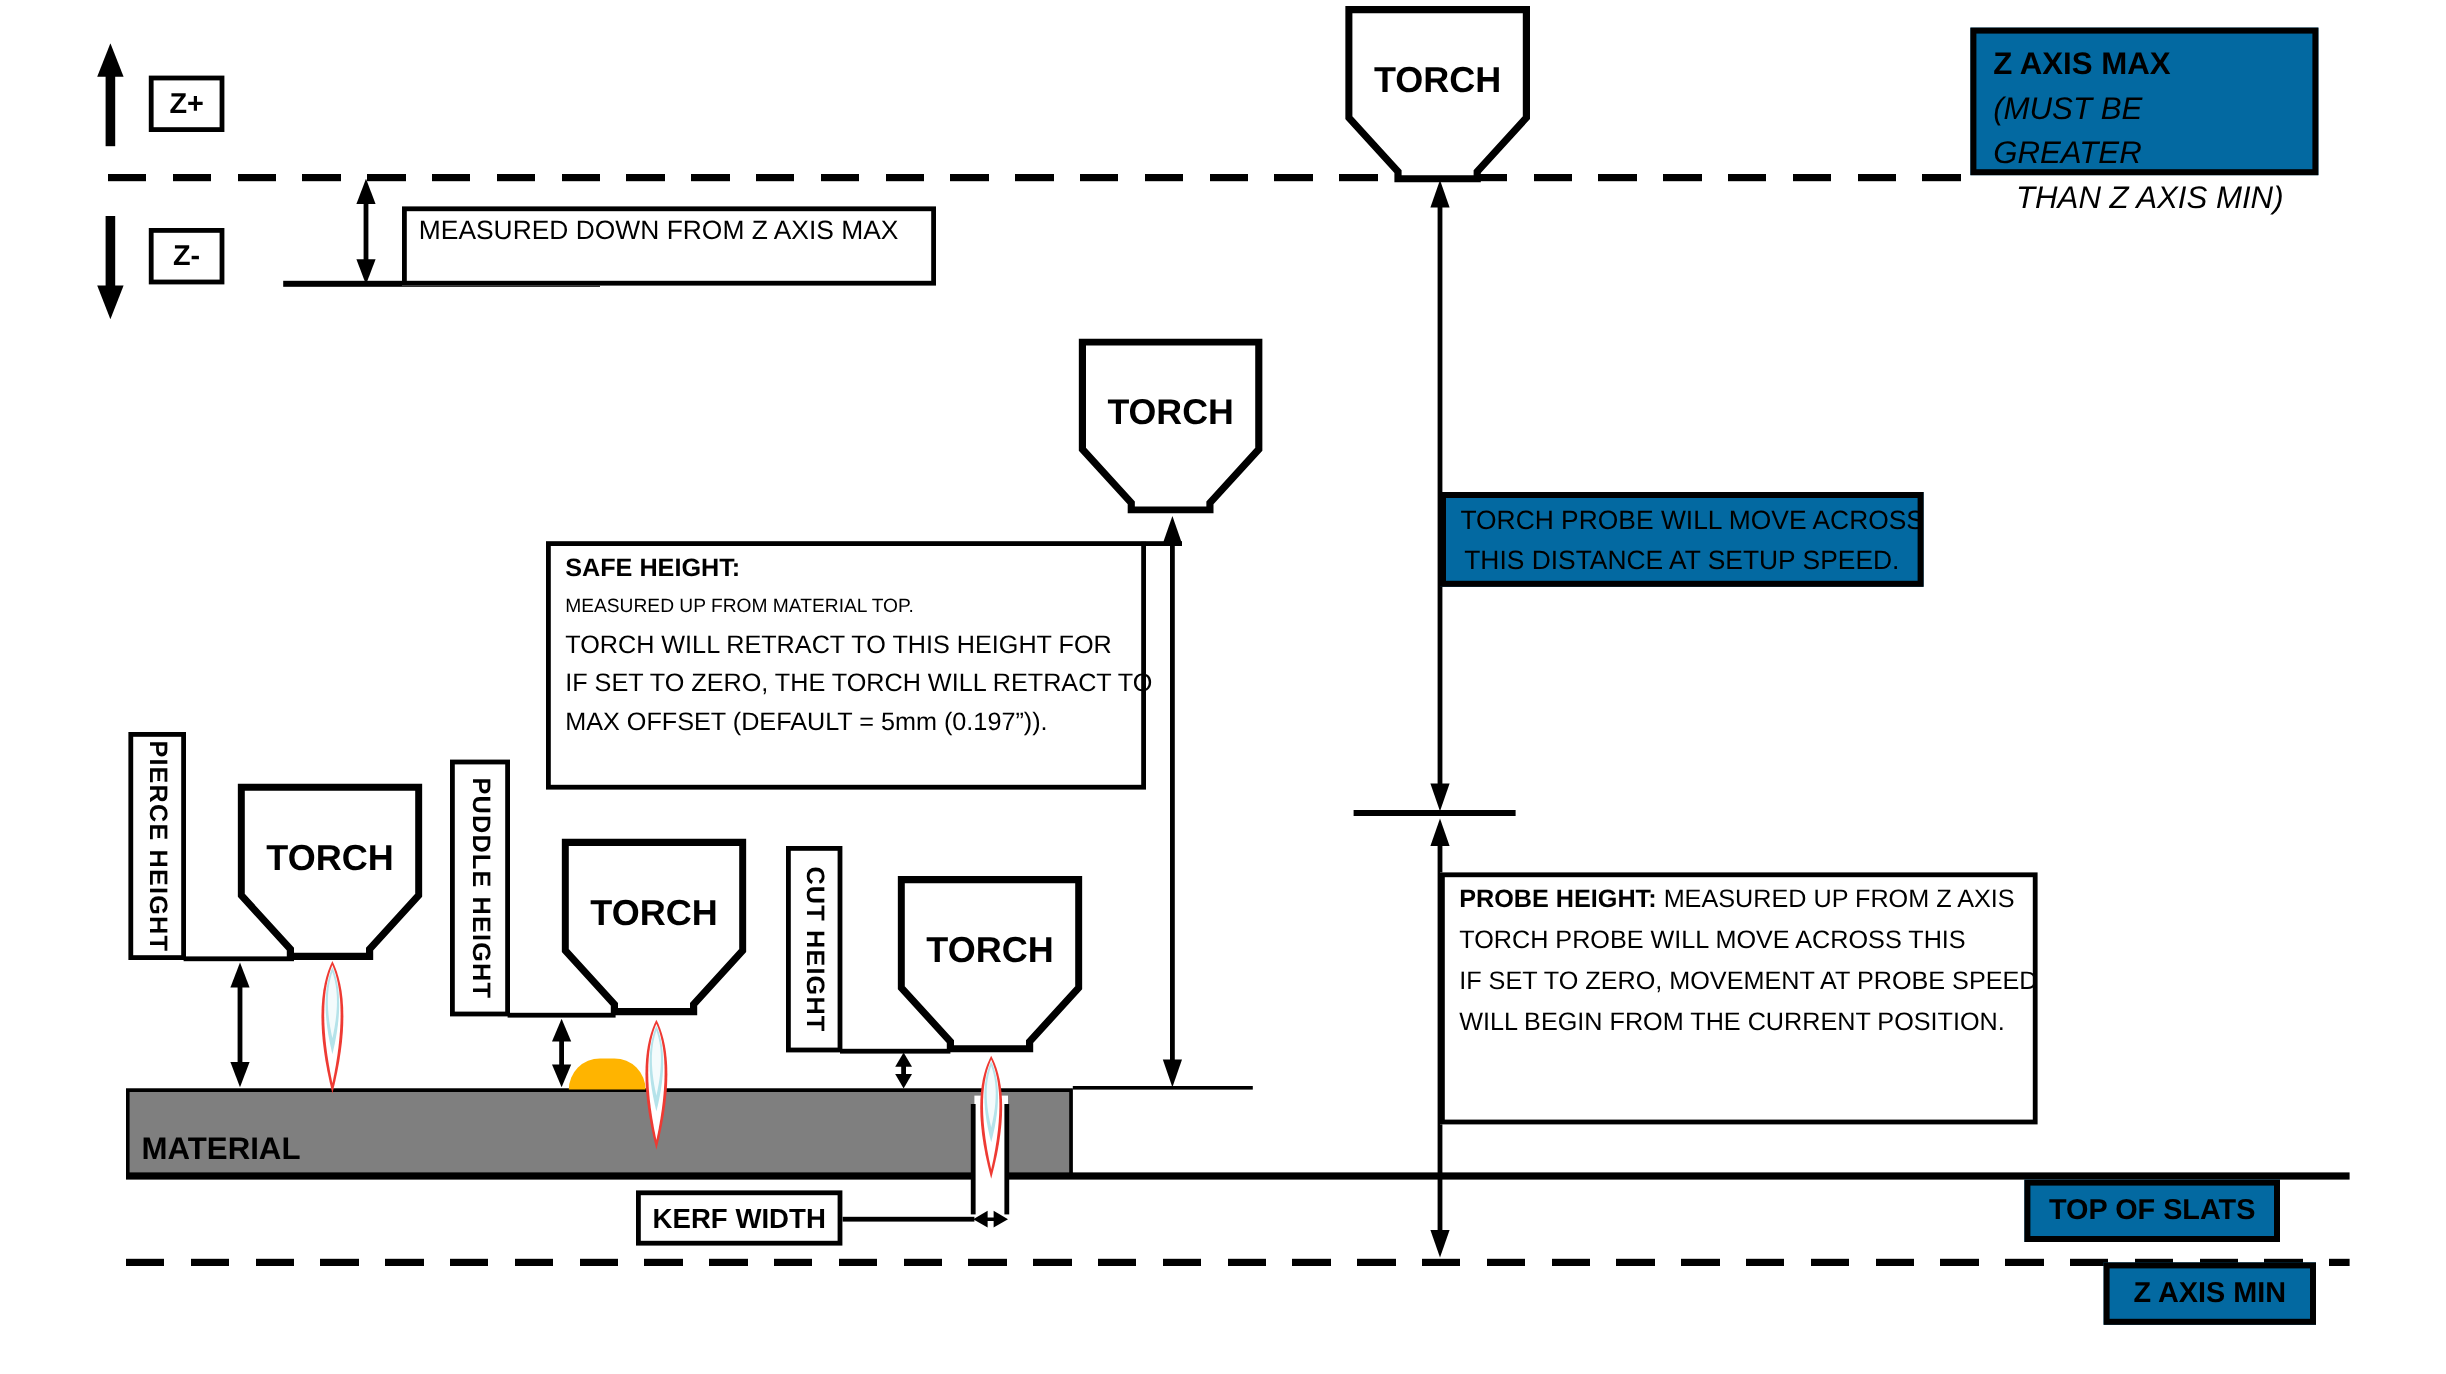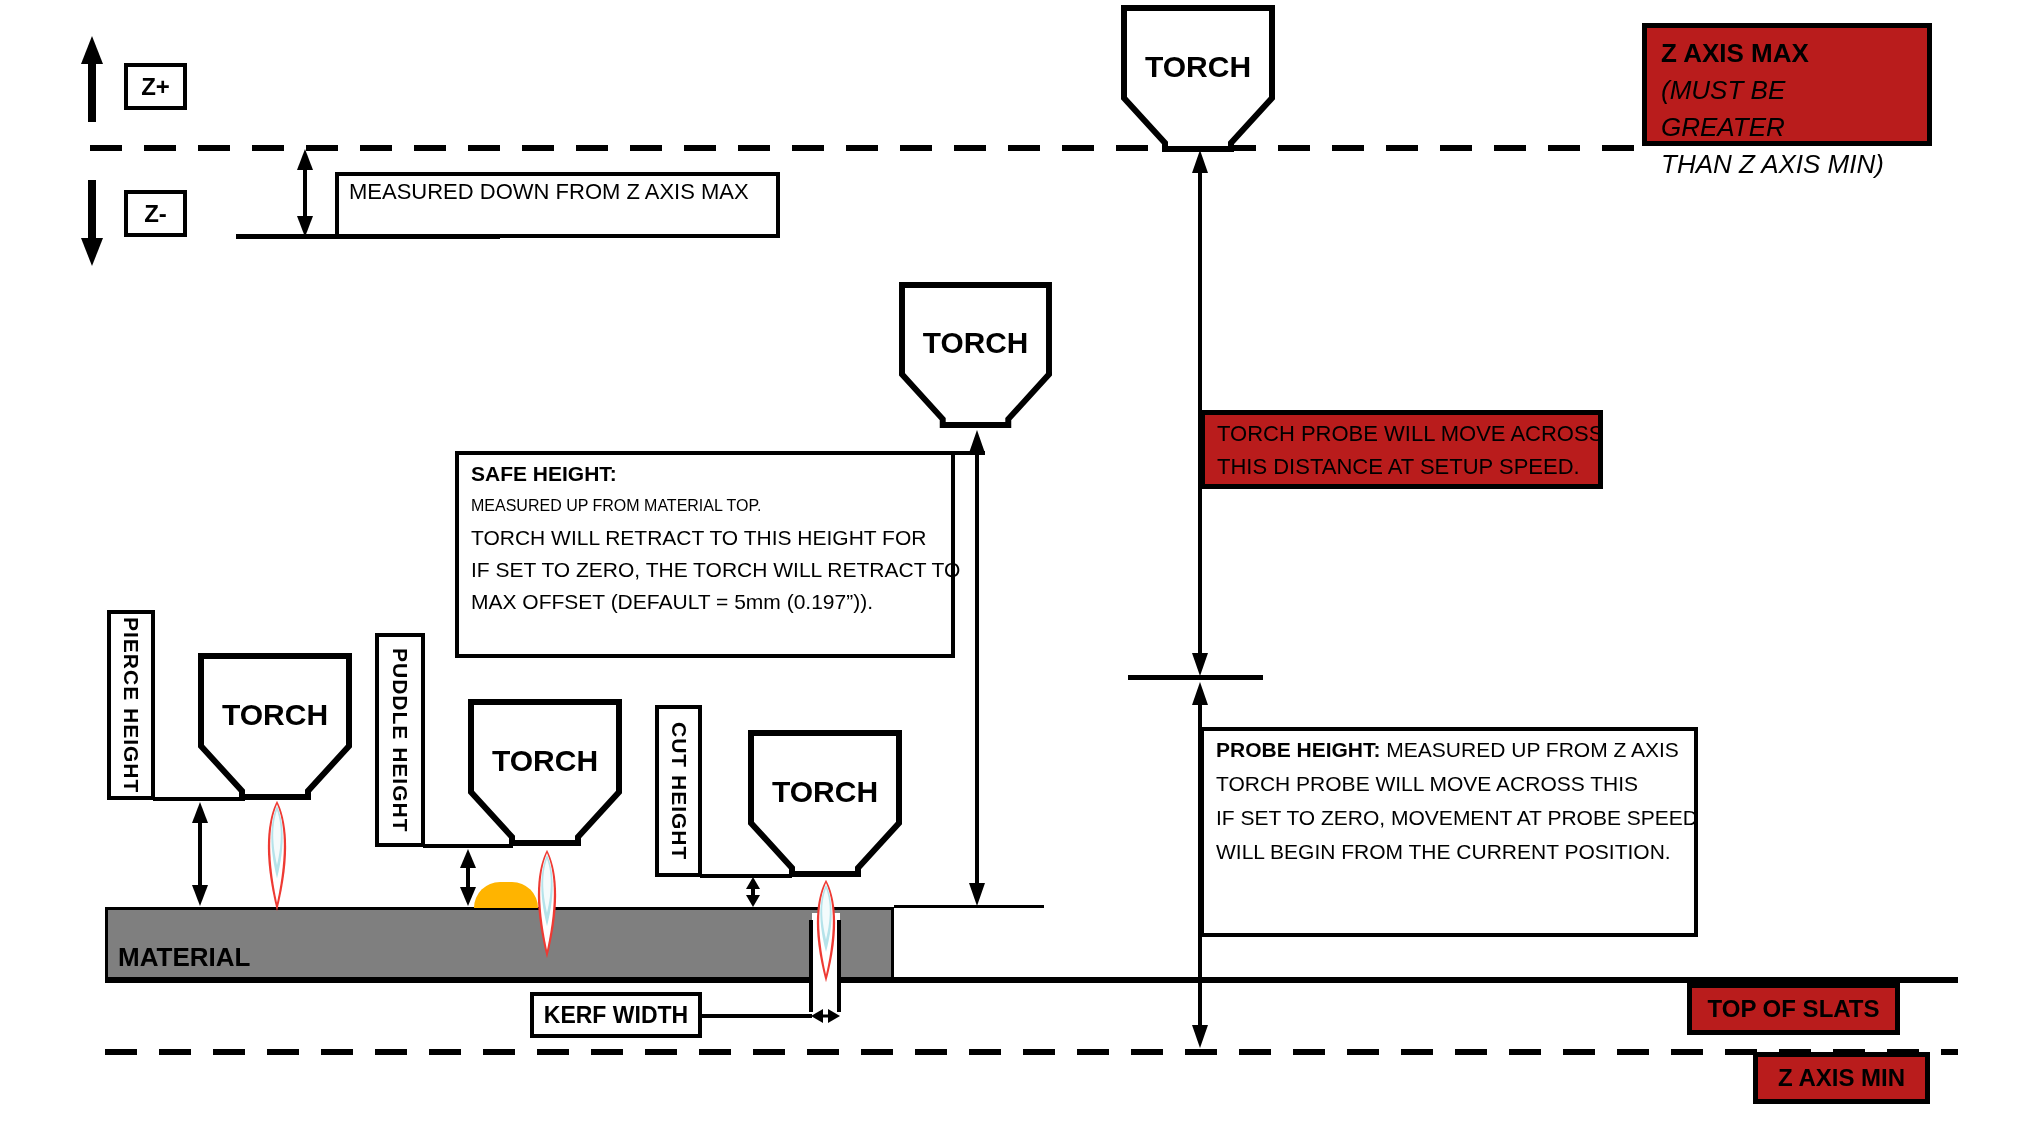--- a/index.html
+++ b/index.html
@@ -3,21 +3,21 @@
 <meta charset="utf-8">
 <style>
   html,body{margin:0;padding:0;background:#fff;}
   #canvas{
     position:relative;width:2038px;height:1145px;background:#ffffff;overflow:hidden;
     font-family:"Liberation Sans",sans-serif;color:#000;
   }
   .abs{position:absolute;}
   .hl{position:absolute;background:#000;}
   .box{position:absolute;background:#fff;border:4px solid #000;box-sizing:border-box;}
-  .box5{position:absolute;background:#b91c1c;border:5px solid #000;box-sizing:border-box;}
+  .box5{position:absolute;background:#0369a1;border:5px solid #000;box-sizing:border-box;}
   .dash{position:absolute;height:6px;background:repeating-linear-gradient(90deg,#000 0 32px,transparent 32px 54px);}
   .vtext{
     writing-mode:vertical-rl;text-orientation:mixed;
     display:flex;align-items:center;justify-content:center;
     font-weight:bold;font-size:21px;letter-spacing:1px;
   }
   .ctr{display:flex;align-items:center;justify-content:center;font-weight:bold;}
   svg{display:block;}
   svg polygon, svg line{stroke-linejoin:miter;}
 </style>
@@ -51,21 +51,21 @@
     <polygon points="14,1 6,22 22,22"></polygon>
     <polygon points="14,89 6,68 22,68"></polygon>
   </svg>
   <div class="box" style="left:335px;top:172px;width:445px;height:66px;padding:2px 10px;box-sizing:border-box;">
     <div style="font-size:22px;line-height:28px;white-space:nowrap;">MEASURED DOWN FROM Z AXIS MAX</div>
   </div>
 
   <div class="box5" style="left:1642px;top:23px;width:290px;height:123px;padding:6px 14px;">
     <div style="font-weight:bold;font-size:26px;line-height:38px;">Z AXIS MAX</div>
     <div style="font-style:italic;font-size:26px;line-height:37px;">(MUST BE GREATER</div>
-    <div style="font-style:italic;font-size:26px;line-height:37px;">THAN Z AXIS MIN)</div>
+    <div style="font-style:italic;font-size:26px;line-height:37px;margin-left:19px;">THAN Z AXIS MIN)</div>
   </div>
 
   <svg class="abs" style="left:1121px;top:5px;" width="154" height="147" viewBox="0 0 154 147">
     <polygon points="3,3 151,3 151,93 110,138 110,144 44,144 44,138 3,93" fill="#fff" stroke="#000" stroke-width="6"></polygon>
     <text x="77" y="72" text-anchor="middle" font-size="30" font-weight="bold">TORCH</text>
   </svg>
 
   <svg class="abs" style="left:898px;top:282px;" width="155" height="146" viewBox="0 0 154 147">
     <polygon points="3,3 151,3 151,93 110,138 110,144 44,144 44,138 3,93" fill="#fff" stroke="#000" stroke-width="6"></polygon>
     <text x="77" y="72" text-anchor="middle" font-size="30" font-weight="bold">TORCH</text>
@@ -91,21 +91,21 @@
     <polygon points="14,1 6,24 22,24"></polygon>
     <polygon points="14,527 6,504 22,504"></polygon>
   </svg>
   <div class="hl" style="left:1128px;top:675px;width:135px;height:5px;"></div>
   <svg class="abs" style="left:1186px;top:681px;" width="28" height="368" viewBox="0 0 28 368">
     <line x1="14" y1="10" x2="14" y2="358" stroke="#000" stroke-width="4"></line>
     <polygon points="14,1 6,24 22,24"></polygon>
     <polygon points="14,367 6,344 22,344"></polygon>
   </svg>
 
-  <div class="box5" style="left:1200px;top:410px;width:403px;height:79px;padding:2px 12px;">
+  <div class="box5" style="left:1200px;top:410px;width:403px;height:79px;padding:2px 12px;text-align:center;">
     <div style="font-size:22px;line-height:34px;white-space:nowrap;">TORCH PROBE WILL MOVE ACROSS</div>
     <div style="font-size:22px;line-height:32px;white-space:nowrap;">THIS DISTANCE AT SETUP SPEED.</div>
   </div>
 
   <div class="box" style="left:1200px;top:727px;width:498px;height:210px;padding:2px 12px;">
     <div style="font-size:21px;line-height:34px;white-space:nowrap;">
       <b>PROBE HEIGHT:</b>
       <span>MEASURED UP FROM Z AXIS</span>
     </div>
     <div style="font-size:21px;line-height:34px;white-space:nowrap;">TORCH PROBE WILL MOVE ACROSS THIS</div>

